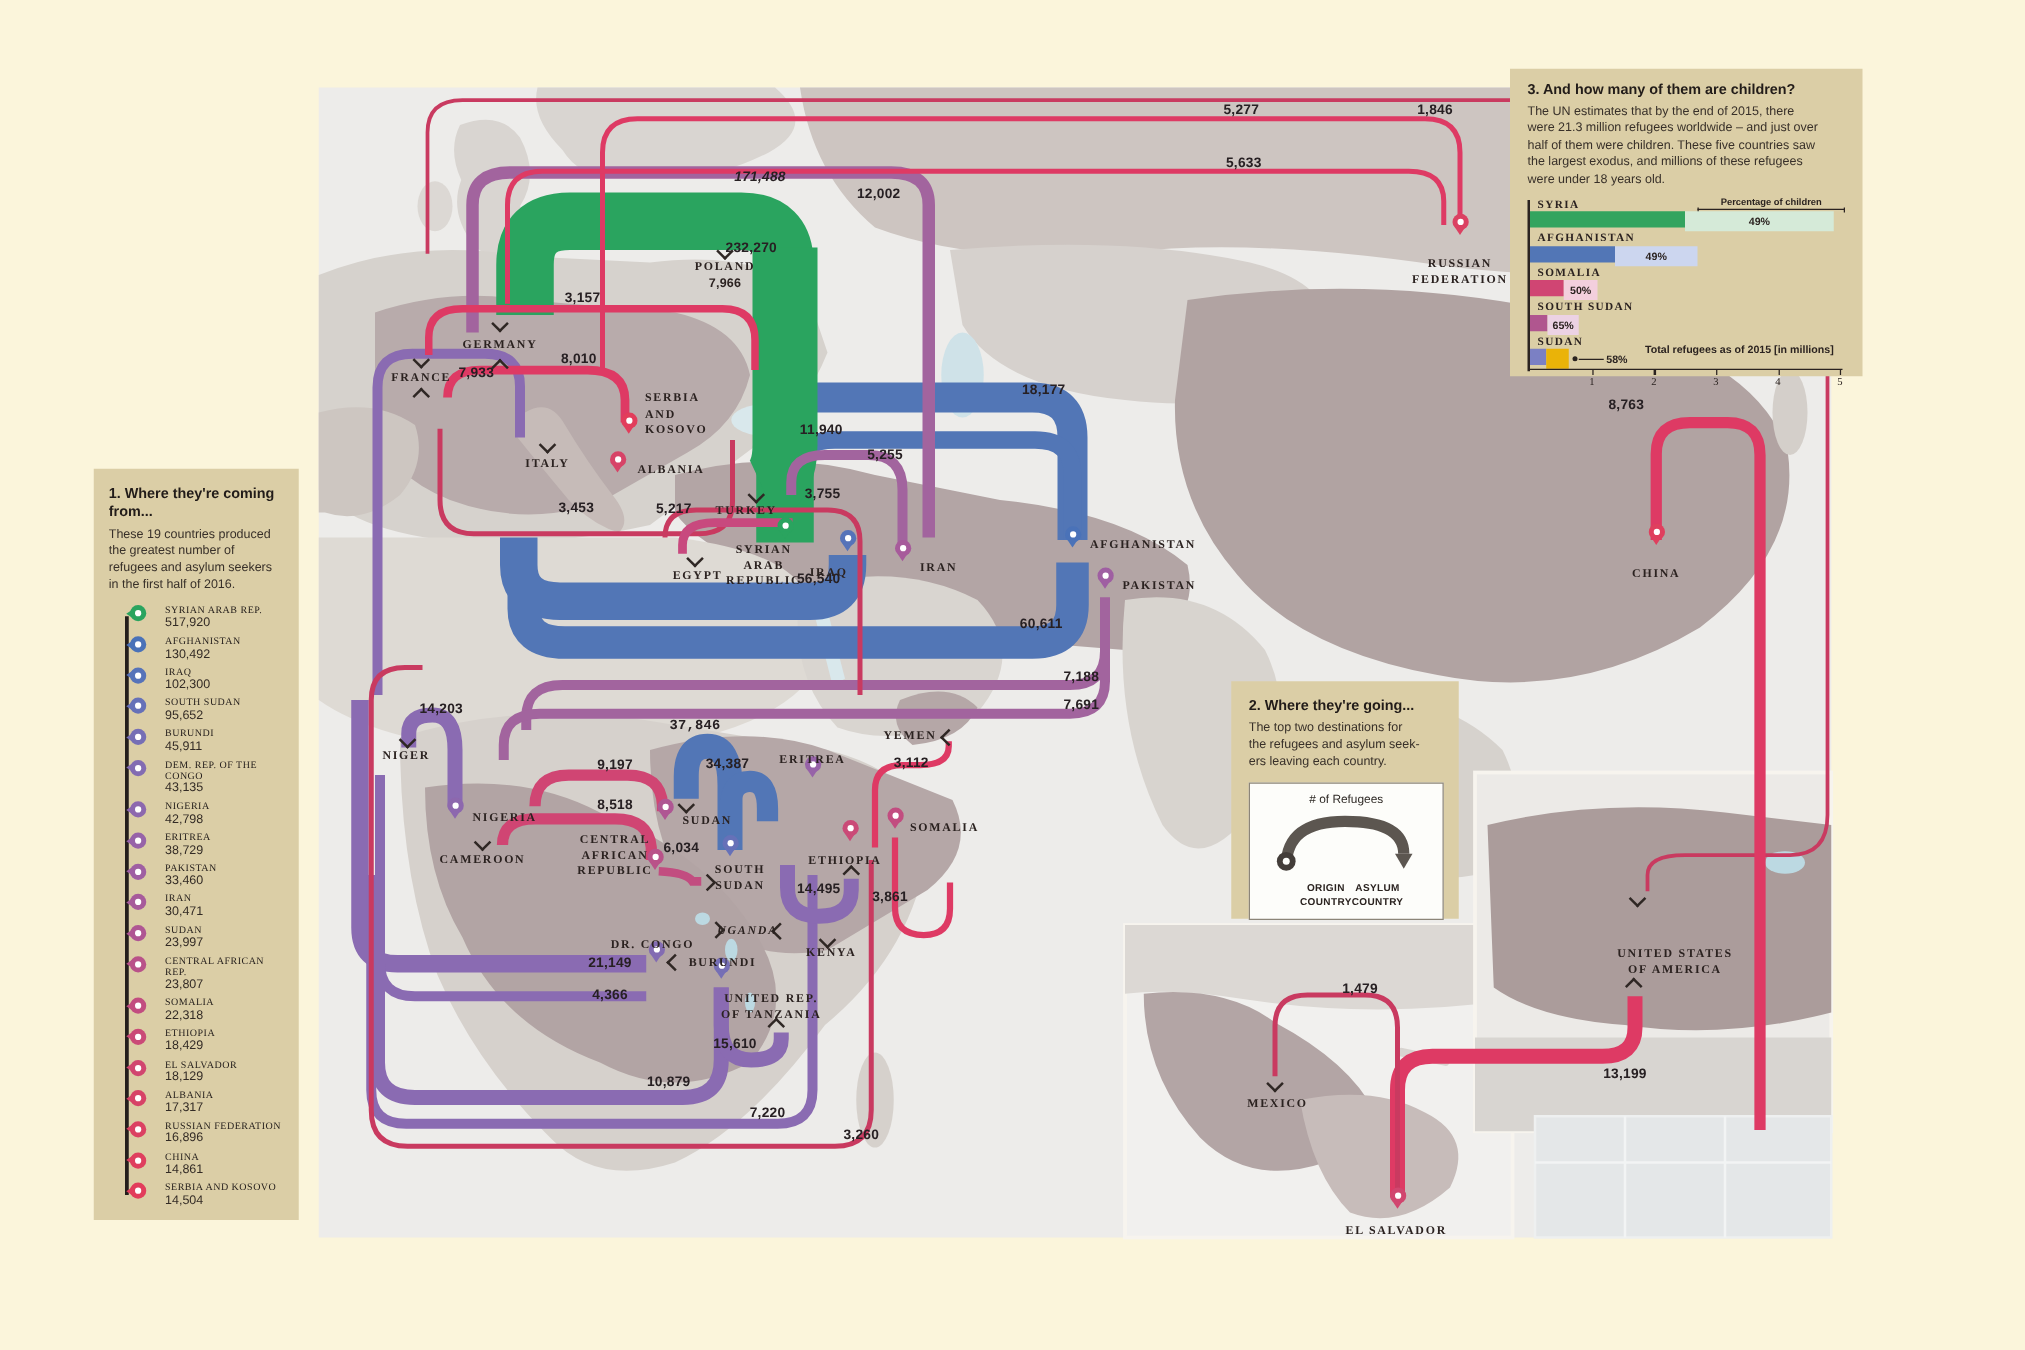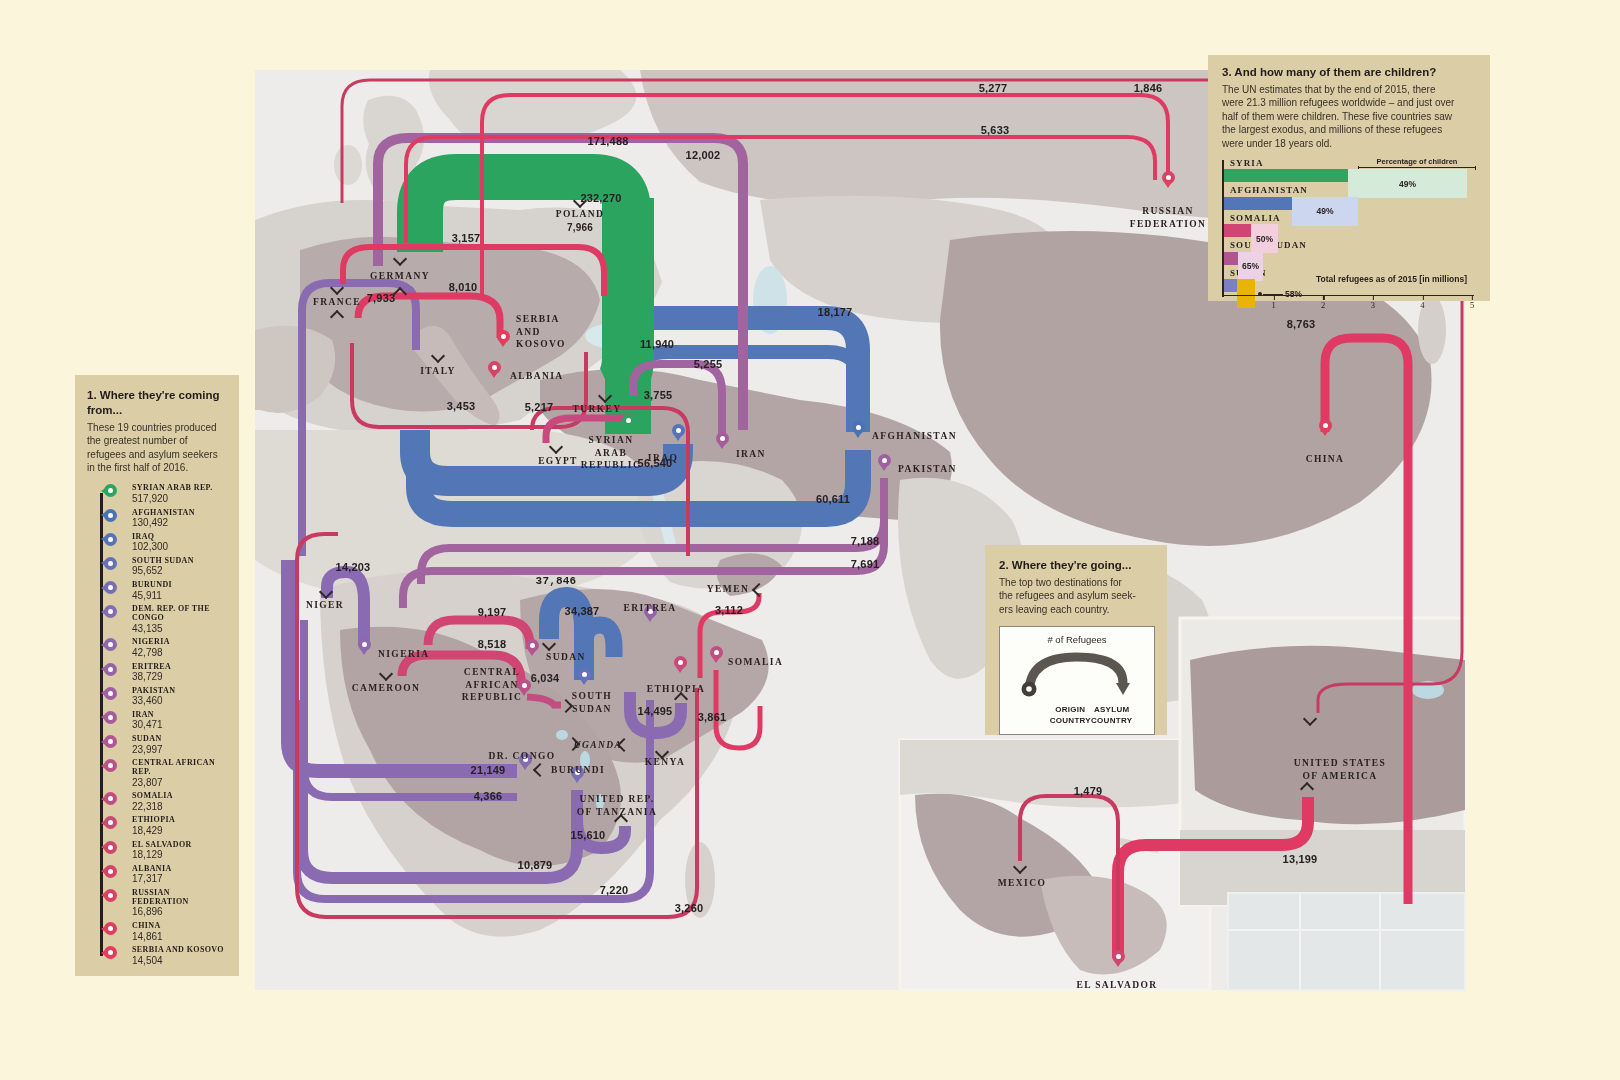--- a/index.html
+++ b/index.html
@@ -38,52 +38,52 @@
   .panel p{margin:0;font:10px/1.34 "Liberation Sans",sans-serif;color:#383029;white-space:pre-line;}
 
   #panel1{left:75px;top:375px;width:164px;height:601px;padding:13px 10px 10px 12px;display:flex;flex-direction:column;}
   .origin-list{flex:1;position:relative;display:flex;flex-direction:column;justify-content:space-between;
                margin-top:9px;padding-left:0;}
   .origin-vline{position:absolute;left:13px;top:10px;bottom:10px;width:2.5px;background:#241e1b;}
   .origin-row{position:relative;padding-left:45px;min-height:20px;}
   .spin{position:absolute;left:17px;top:1px;width:13px;height:13px;border-radius:50%;background:var(--c);}
   .spin::before{content:"";position:absolute;left:4px;top:4px;width:5px;height:5px;border-radius:50%;background:#fff;}
   .spin::after{content:"";position:absolute;left:-7px;top:2.5px;border:4px solid transparent;border-right:6px solid var(--c);}
-  .origin-name{display:block;font-family:"Liberation Serif",serif;font-weight:bold;font-size:8px;letter-spacing:.4px;color:#241e1b;}
+  .origin-name{display:block;font-family:"Liberation Serif",serif;font-weight:normal;font-size:8px;letter-spacing:.4px;color:#241e1b;}
   .origin-value{display:block;font:10px "Liberation Sans",sans-serif;color:#332b25;margin-top:.5px;}
 
   #panel3{left:1208px;top:55px;width:282px;height:246px;padding:10px 12px 8px 14px;}
   .chart{position:relative;margin:8px 0 0 2px;}
   .chart::before{content:"";position:absolute;left:-2px;top:2px;bottom:14px;width:2px;background:#2b2320;}
   .bar-row{margin-bottom:3px;}
   .bar-country{font:bold 9px "Liberation Serif",serif;letter-spacing:1.1px;color:#2b2220;margin:0 0 1.5px 6px;}
   .bar-track{display:flex;height:13px;}
   .bar-solid{height:13px;}
-  .bar-light{height:29px;position:relative;display:flex;align-items:center;justify-content:center;}
+  .bar-light{height:16px;position:relative;display:flex;align-items:center;justify-content:center;}
   .bar-pct{font:bold 8.5px "Liberation Sans",sans-serif;color:#2b2320;white-space:nowrap;}
   .bar-row.callout .bar-pct{position:absolute;left:calc(100% + 30px);top:50%;transform:translateY(-50%);}
   .bar-row.callout .bar-light::before{content:"";position:absolute;left:calc(100% + 3px);top:50%;margin-top:-2px;
       width:4px;height:4px;border-radius:50%;background:#2b2320;}
   .bar-row.callout .bar-light::after{content:"";position:absolute;left:calc(100% + 8px);top:50%;width:20px;
       border-top:1.6px solid #2b2320;}
   .axis{position:relative;height:15px;border-top:1.6px solid #2b2320;width:250px;margin-top:3px;}
   .tick{position:absolute;top:1px;transform:translateX(-50%);font:8.5px "Liberation Serif",serif;color:#2b2320;}
   .tick::before{content:"";position:absolute;left:50%;top:-1px;height:4px;width:1.2px;background:#2b2320;}
   .tick span{position:relative;top:3px;}
   #pct-header{position:absolute;top:-1px;font:bold 7.5px "Liberation Sans",sans-serif;text-align:center;}
   #pct-header .ph-line{position:relative;margin-top:1px;border-top:1.2px solid #2b2320;}
   #pct-header .ph-line::before,#pct-header .ph-line::after{content:"";position:absolute;top:-2px;height:4px;width:1.2px;background:#2b2320;}
   #pct-header .ph-line::before{left:0;}
   #pct-header .ph-line::after{right:0;}
   #axis-note{position:absolute;left:92px;top:116px;font:bold 8.5px "Liberation Sans",sans-serif;color:#2b2320;white-space:nowrap;}
 
   #panel2{left:985px;top:545px;width:182px;height:190px;padding:13px 12px 12px 14px;}
   .legend-box{margin-top:10px;background:#fdfdfa;border:1px solid #8c8578;padding:7px 6px 8px 6px;text-align:center;}
   .legend-title{font:9.5px "Liberation Sans",sans-serif;color:#2f2a26;margin-bottom:2px;}
-  .legend-names{display:flex;justify-content:center;padding:0 6px;margin-left:28px;}
+  .legend-names{display:flex;justify-content:flex-start;padding:0 6px;margin-left:28px;}
   .legend-names span{font:bold 8px/1.3 "Liberation Sans",sans-serif;letter-spacing:.3px;white-space:pre-line;text-align:center;}
 </style>
 </head>
 <body>
 
 <div id="stage">
 
   <svg id="map-svg" width="1620" height="1080" viewBox="0 0 1620 1080">
 
     <g>
@@ -175,21 +175,21 @@
       <path d="M1118,958 L1118,822 Q1118,796 1092,796 L1046,796 Q1020,796 1020,821 L1020,861" stroke="#c93a60" stroke-width="4"></path>
     </g>
   </svg>
 
   <div class="layer" id="flow-labels">
 
   <span class="flow-label" style="left: 993px; top: 89px;">5,277</span>
       <span class="flow-label" style="left: 1148px; top: 89px;">1,846</span>
       <span class="flow-label" style="left: 995px; top: 131px;">5,633</span>
       <span class="flow-label" style="left: 703px; top: 122px; margin-top: 34px;">12,002</span>
-      <span class="flow-label" style="left: 608px; top: 142px;">171,488</span>
+      <span class="flow-label" style="left: 608px; top: 142px; font-style: italic;">171,488</span>
       <span class="flow-label" style="left: 601px; top: 199px;">232,270</span>
       <span class="flow-label" style="left: 466px; top: 239px;">3,157</span>
       <span class="flow-label" style="left: 463px; top: 288px;">8,010</span>
       <span class="flow-label" style="left: 381px; top: 299px;">7,933</span>
       <span class="flow-label" style="left: 461px; top: 407px;">3,453</span>
       <span class="flow-label" style="left: 539px; top: 408px;">5,217</span>
       <span class="flow-label" style="left: 657px; top: 345px;">11,940</span>
       <span class="flow-label" style="left: 708px; top: 365px;">5,255</span>
       <span class="flow-label" style="left: 658px; top: 396px;">3,755</span>
       <span class="flow-label" style="left: 835px; top: 313px;">18,177</span>

